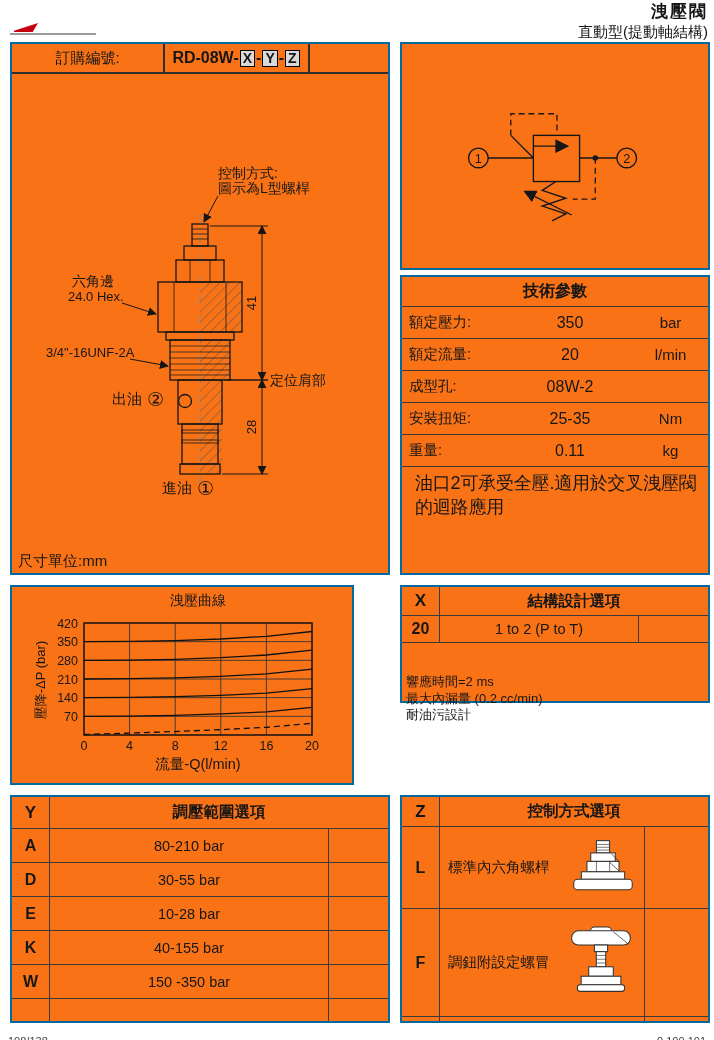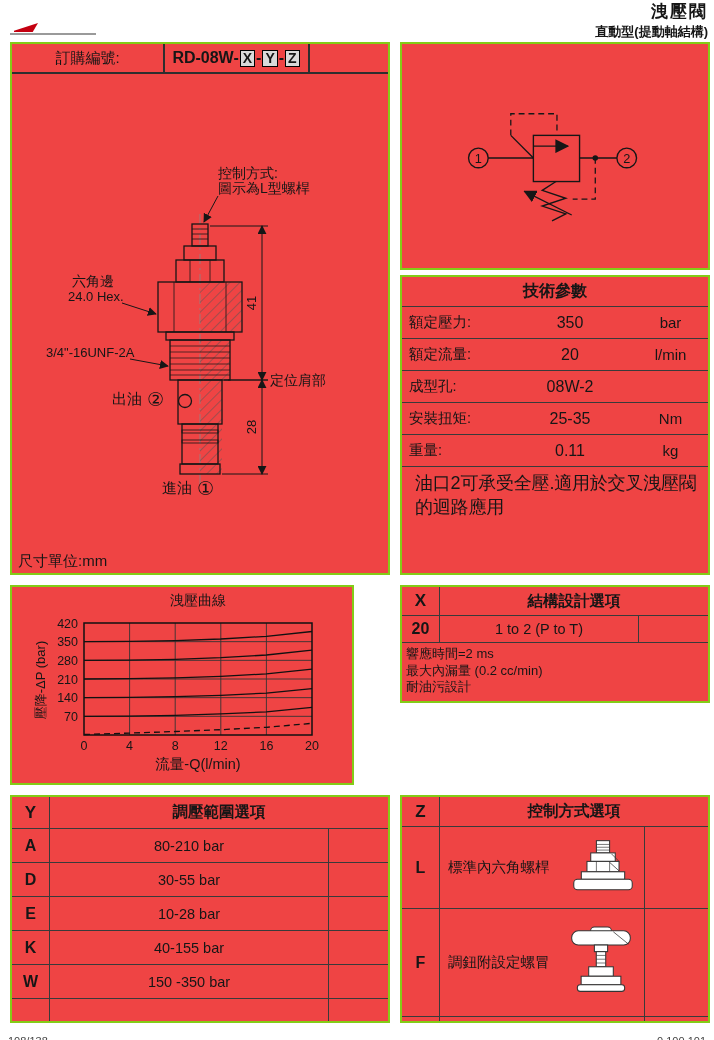--- a/index.html
+++ b/index.html
@@ -1,26 +1,26 @@
 <!DOCTYPE html>
 <html><head>
 <meta charset="utf-8">
 <style>
   * { margin:0; padding:0; box-sizing:border-box; }
   html,body { width:714px; height:1040px; overflow:hidden; }
   body { position:relative; background:#fff; color:#161616;
          font-family:"Liberation Sans","DejaVu Sans",sans-serif; }
 
   .page-title    { position:absolute; top:0;  right:6px; font-size:17px; font-weight:bold; letter-spacing:2px; }
-  .page-subtitle { position:absolute; top:23px; right:6px; font-size:13px; font-weight:bold; }
+  .page-subtitle { position:absolute; top:23px; right:6px; font-size:15px; font-weight:normal; }
   .logo-mark { position:absolute; left:14px; top:23px; width:24px; height:9px; background:#c40010;
                clip-path:polygon(0 85%,100% 0,78% 100%,0 100%); }
   .logo-line { position:absolute; left:10px; top:33px; width:86px; height:2px; background:#9a9a9a; }
 
-  .panel { position:absolute; border:2px solid #84cc16; background:#ef4444; }
+  .panel { position:absolute; border:2px solid #0369a1; background:#f97316; }
 
   
   .drawing-panel { left:10px; top:42px; width:380px; height:533px; }
   .order-row { display:flex; height:30px; border-bottom:2px solid #2e2e2e; align-items:stretch; }
   .order-row .cell { display:flex; align-items:center; justify-content:center; }
   .order-label { width:153px; border-right:2px solid #2e2e2e; font-size:15px; }
   .order-code  { width:145px; border-right:2px solid #2e2e2e; font-size:16px; font-weight:bold; white-space:nowrap; }
   .order-spare { flex:1; }
   .boxed { display:inline-block; border:1.5px solid #000; background:#d9d9d9; padding:0 2px;
            margin:0 1px; line-height:15px; font-size:14px; }
@@ -61,21 +61,21 @@
               justify-content:center; font-weight:bold; font-size:16px; }
   .opt-main { flex:1; display:flex; align-items:center; justify-content:center; font-size:14.5px; }
   .opt-spare { width:60px; border-left:1px solid #3a3a3a; }
   .opt-fill { display:flex; align-items:stretch; border-bottom:0; flex:1; }
   .opt-fill .opt-code { font-size:0; }
 
   .x-panel { left:400px; top:585px; width:310px; height:118px; }
   .x-panel .opt-header { height:29px; }
   .x-panel .opt-row { height:27px; }
   .x-panel .opt-spare { width:70px; }
-  .x-notes { padding:3px 4px; font-size:13px; line-height:16.5px; }
+  .x-notes { padding:3px 4px; font-size:13px; line-height:16.5px;margin-top:28px; }
 
   .y-panel { left:10px; top:795px; width:380px; height:228px; display:flex; flex-direction:column; }
   .y-panel .opt-header { height:32px; }
   .y-panel .opt-row { height:34px; }
 
   .z-panel { left:400px; top:795px; width:310px; height:228px; display:flex; flex-direction:column; }
   .z-panel .opt-header { height:30px; }
   .z-panel .opt-spare { width:64px; }
   .z-row-main { flex:1; display:flex; align-items:center; justify-content:space-between;
                 padding:0 8px; font-size:14.5px; }

